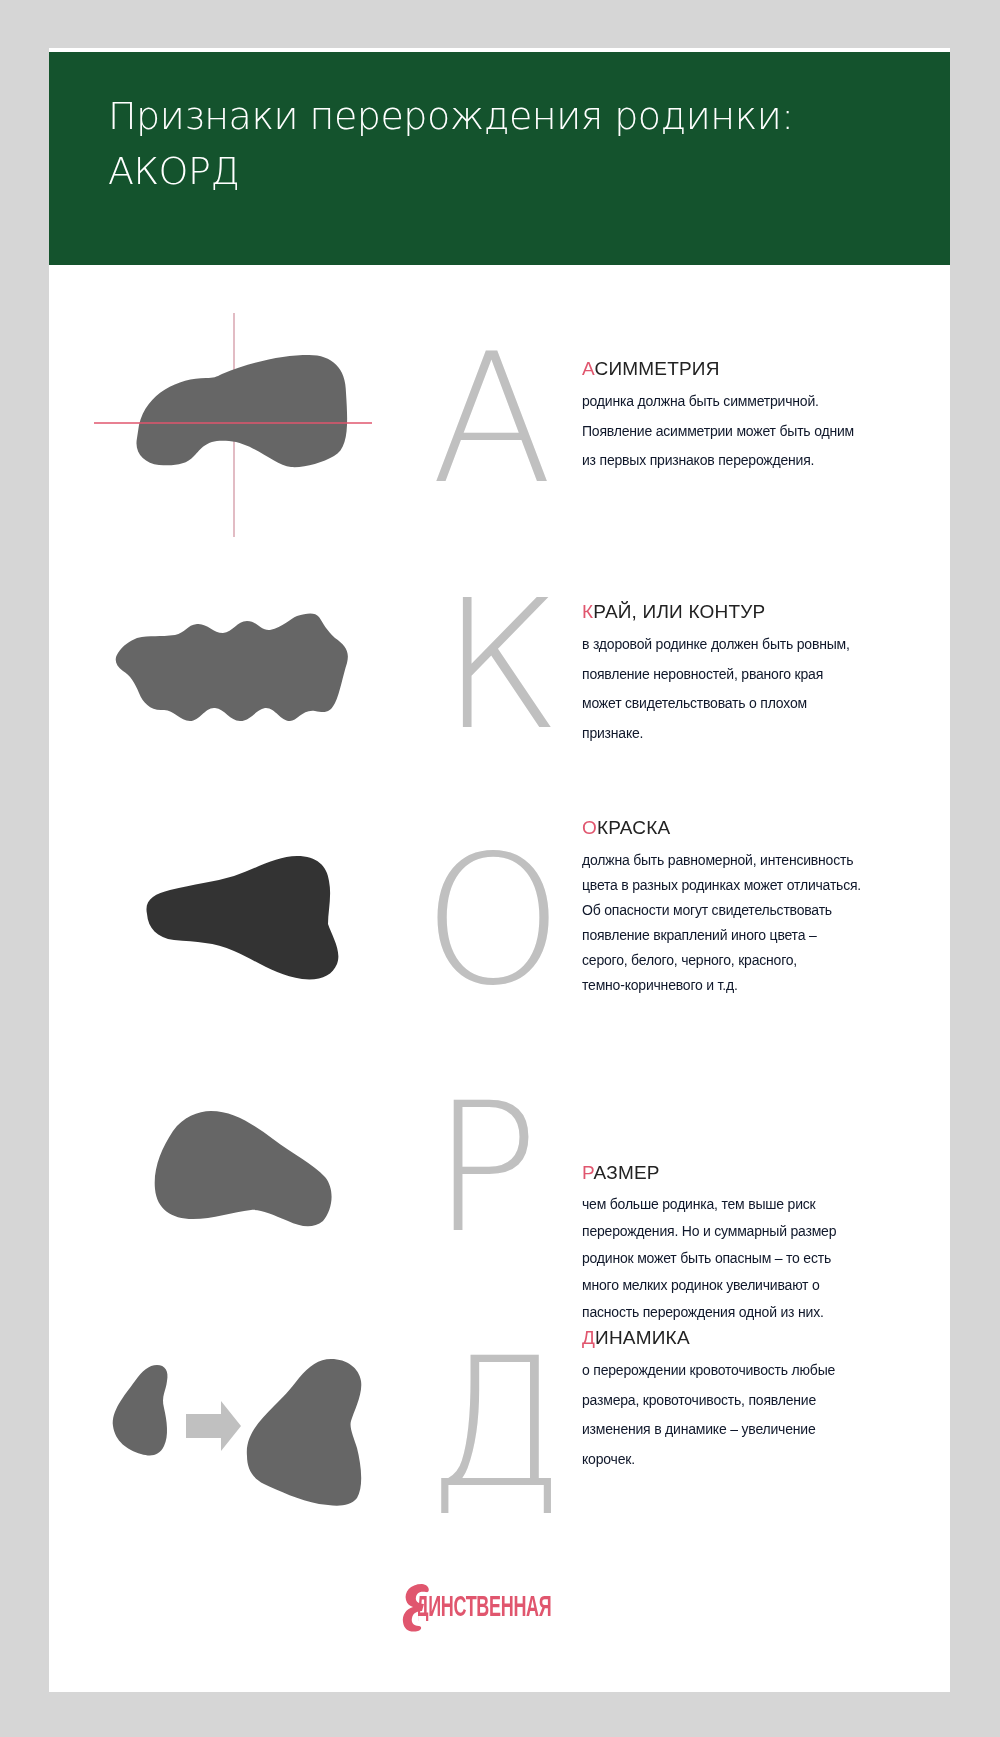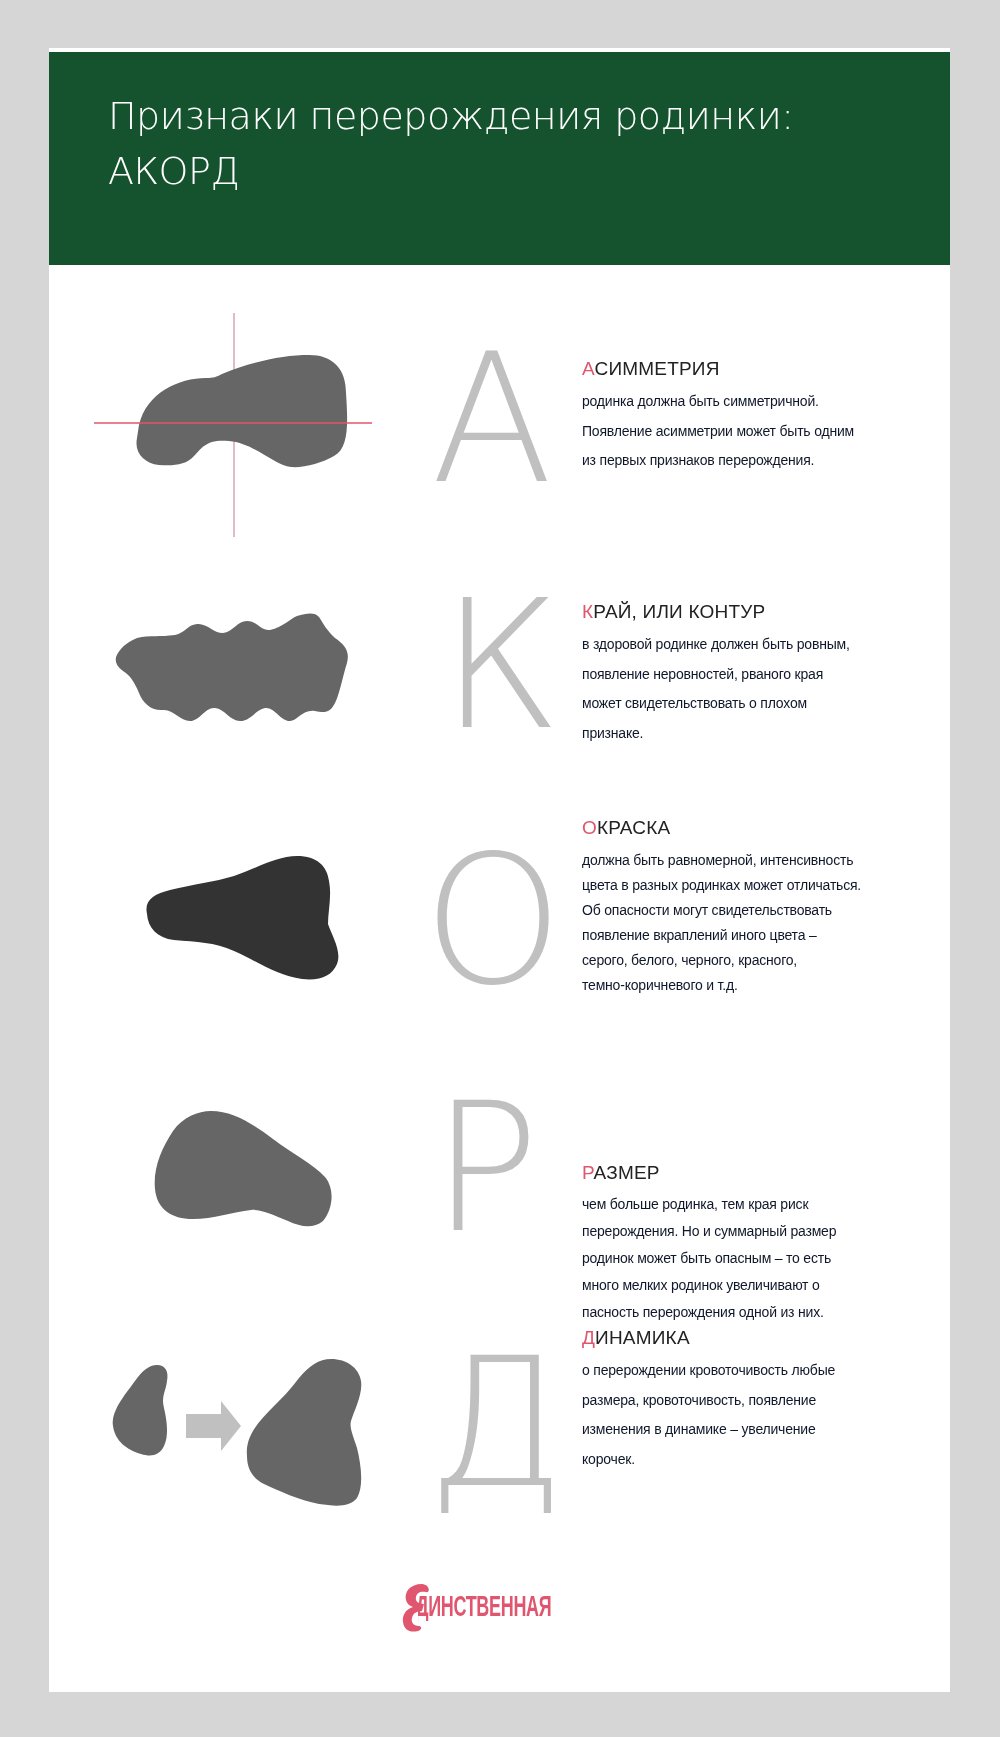--- a/index.html
+++ b/index.html
@@ -161,21 +161,21 @@
                C 182 80, 180 100, 170 112 C 160 120, 148 118, 135 112
                C 118 105, 108 100, 98 101 C 80 103, 60 110, 40 110
                C 18 110, 4 100, 2 80 Z" fill="#666666"></path>
     </svg>
     <div class="big-letter" style="left:383px; top:1032px;">Р</div>
     <div class="text-block" style="top:1070px;margin-top:43px;">
       <h2 class="heading">
         <span class="accent">Р</span><span>АЗМЕР</span>
       </h2>
       <p class="body-text" style="line-height:27px; margin-top:6px;">
-        <span>чем больше родинка, тем края риск</span>
+        <span>чем больше родинка, тем выше риск</span>
         <span>перерождения. Но и суммарный размер</span>
         <span>родинок может быть опасным – то есть</span>
         <span>много мелких родинок увеличивают о</span>
         <span>пасность перерождения одной из них.</span>
       </p>
     </div>
   </div>
 
   <div class="section" style="top:0;">
     <svg class="illus" style="left:60px; top:1308px;" width="260" height="152" viewBox="0 0 260 152">

